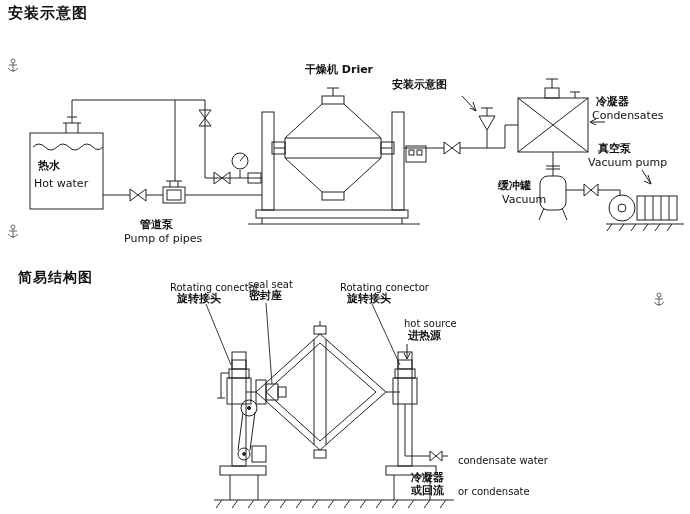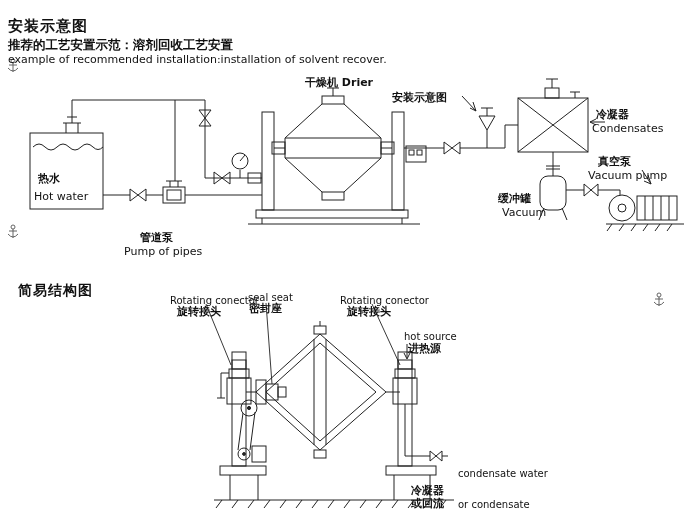--- a/index.html
+++ b/index.html
@@ -1,21 +1,21 @@
 <!DOCTYPE html>
 <html><head>
 <meta charset="utf-8">
 <style>
   html,body{margin:0;padding:0;background:#fff;}
   .canvas{
     position:relative;width:690px;height:514px;background:#fff;overflow:hidden;
     font-family:"DejaVu Sans","Liberation Sans",sans-serif;color:#111;
   }
   .art{position:absolute;left:0;top:0;}
-  .lbl{position:absolute;white-space:nowrap;line-height:1.1;margin-top:13px;}
+  .lbl{position:absolute;white-space:nowrap;line-height:1.1;}
   .t1{font-size:15px;font-weight:700;letter-spacing:1px;}
   .t2{font-size:12.5px;font-weight:700;}
   .t3{font-size:14px;font-weight:700;letter-spacing:1px;}
   .en11{font-size:11px;}
   .en10{font-size:10px;}
   .cn12{font-size:11px;font-weight:700;}
   .cn11{font-size:11px;font-weight:700;}
 </style>
 </head>
 <body>
@@ -192,22 +192,20 @@
         <path d="M222,500 L216,508 M238,500 L232,508 M254,500 L248,508 M270,500 L264,508 M286,500 L280,508 M302,500 L296,508 M318,500 L312,508 M334,500 L328,508 M350,500 L344,508 M366,500 L360,508 M382,500 L376,508 M398,500 L392,508 M414,500 L408,508 M430,500 L424,508 M446,500 L440,508"></path>
       </g>
 
       <g stroke-width="0.9">
         <path d="M206,304 L231,365 M266,303 L272,384 M372,304 L400,365"></path>
       </g>
     </g>
   </svg>
 
   <div class="lbl t1" style="left:8px;top:5px">安装示意图</div>
-  <div class="lbl t2" style="left:8px;top:25px">推荐的工艺安置示范：溶剂回收工艺安置</div>
-  <div class="lbl en11" style="left:8px;top:41px">example of recommended installation:installation of solvent recover.</div>
 
   <div class="lbl cn12" style="left:305px;top:64px">干燥机 Drier</div>
 
   <div class="lbl cn12" style="left:392px;top:79px">安装示意图</div>
 
   <div class="lbl cn12" style="left:596px;top:96px">冷凝器</div>
   <div class="lbl en11" style="left:592px;top:110px">Condensates</div>
 
   <div class="lbl cn12" style="left:598px;top:143px">真空泵</div>
   <div class="lbl en11" style="left:588px;top:157px">Vacuum pump</div>

